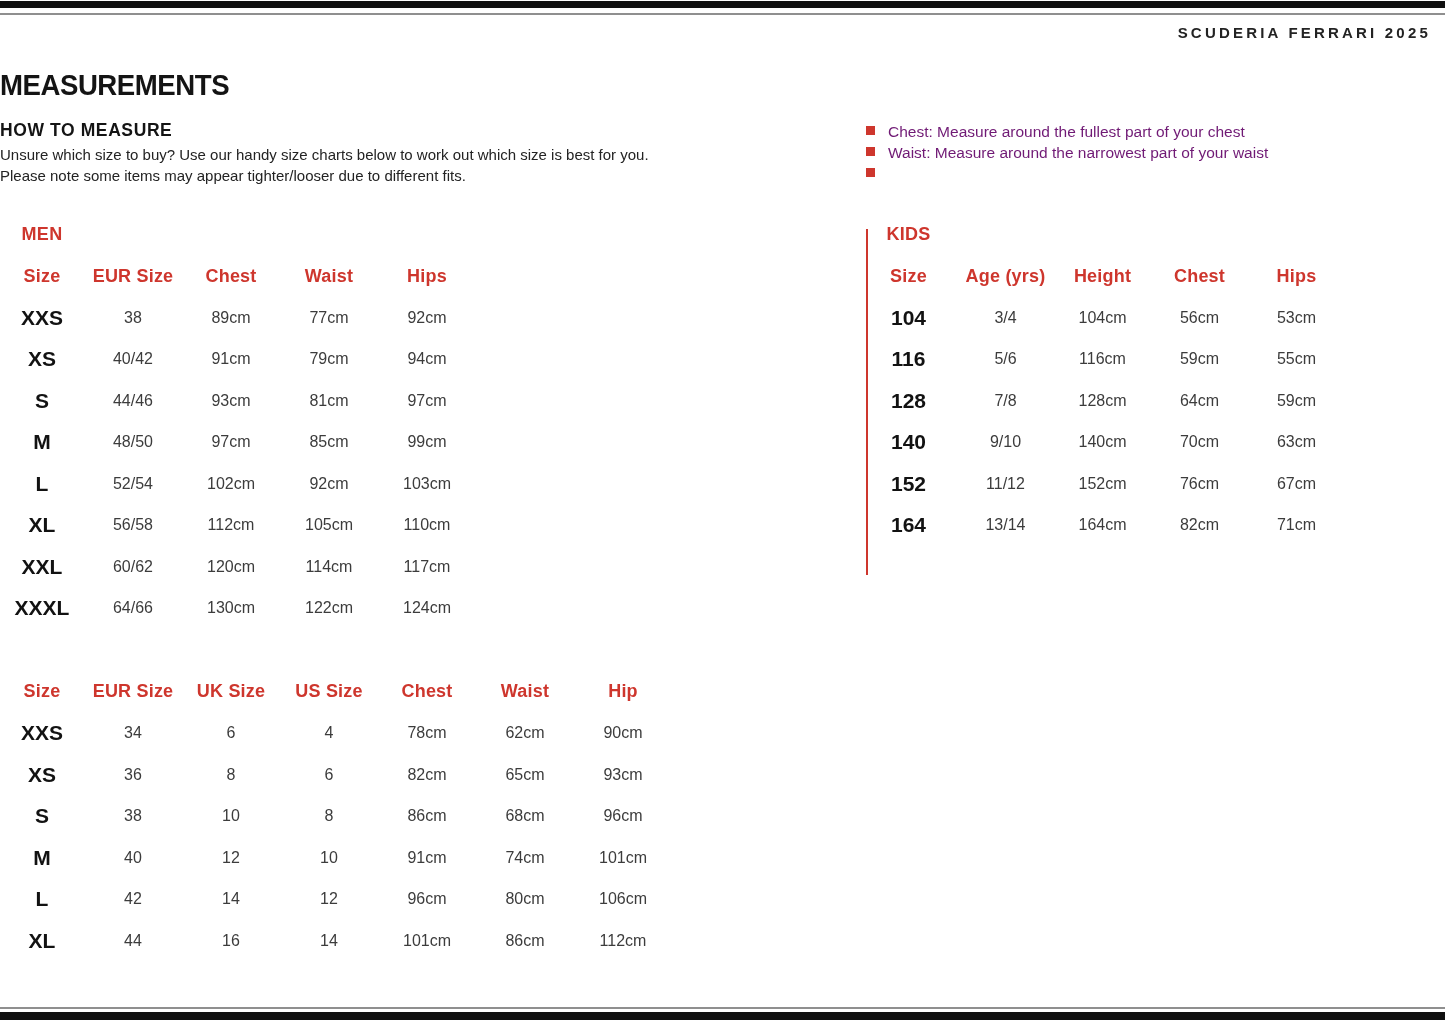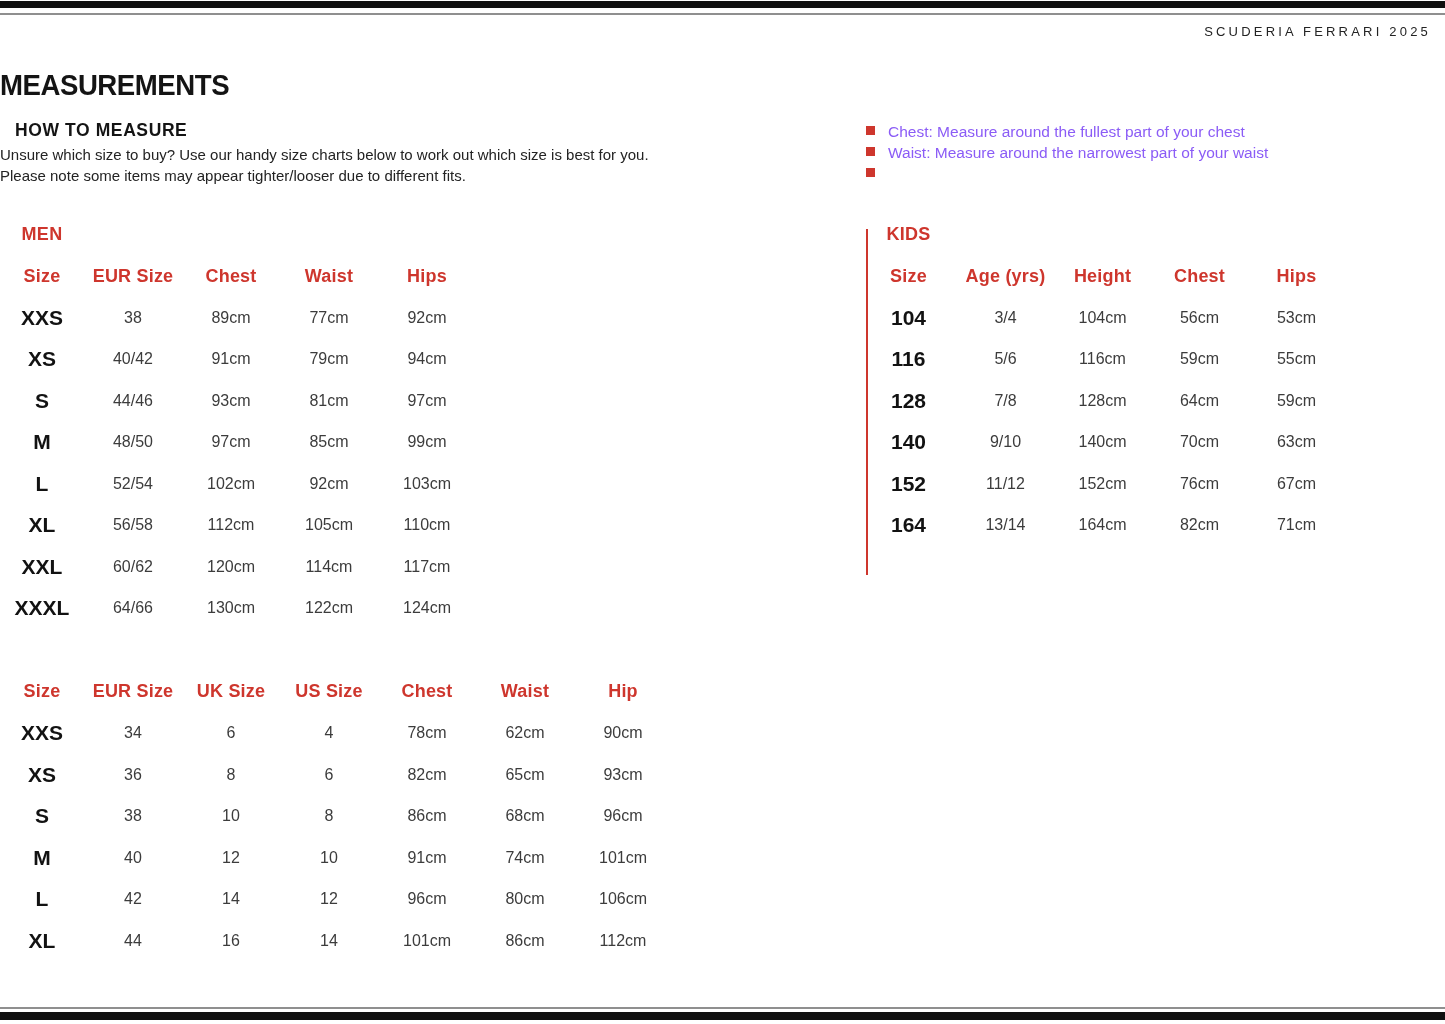--- a/index.html
+++ b/index.html
@@ -19,44 +19,44 @@
     color:var(--ink);
     overflow:hidden;
   }
   .top-bar{position:absolute;left:0;top:1px;width:1445px;height:7px;background:var(--bar);}
   .top-rule{position:absolute;left:0;top:13px;width:1445px;height:2px;background:var(--rule);}
   .bottom-rule{position:absolute;left:0;top:1007px;width:1445px;height:2px;background:var(--rule);}
   .bottom-bar{position:absolute;left:0;top:1012px;width:1445px;height:8px;background:var(--bar);}
 
   .brand{
     position:absolute;top:24px;right:14px;
-    font-size:13px;letter-spacing:3.2px;color:#232323;font-weight:400;
+    font-size:15px;letter-spacing:3.2px;color:#232323;font-weight:700;
     white-space:nowrap;
   }
   .page-title{
     position:absolute;left:0;top:70px;
     font-size:30px;line-height:30px;font-weight:700;color:#141414;
     letter-spacing:-0.5px;
     transform:scaleX(0.92);transform-origin:left center;
     white-space:nowrap;
   }
   .howto{position:absolute;left:0;top:120px;width:780px;}
   .howto-heading{
     font-size:17.5px;font-weight:700;letter-spacing:0.6px;color:#141414;
-    margin-bottom:3px;white-space:nowrap;margin-left:15px;
+    margin-bottom:3px;white-space:nowrap;
   }
   .howto-line{font-size:15px;line-height:21px;color:#232323;white-space:nowrap;}
 
   .tips{position:absolute;left:866px;top:121px;}
   .tip{display:flex;align-items:flex-start;height:21px;}
   .tip-square{
     width:9px;height:9px;background:var(--accent);
     margin-top:5px;margin-right:13px;flex:none;
   }
-  .tip-text{font-size:15.5px;line-height:21px;color:#8b5cf6;white-space:nowrap;}
+  .tip-text{font-size:15.5px;line-height:21px;color:#701a75;white-space:nowrap;}
 
   table.size-table{
     position:absolute;border-collapse:collapse;table-layout:fixed;
   }
   table.size-table td, table.size-table th{
     height:41.5px;padding:0;text-align:center;vertical-align:middle;white-space:nowrap;
   }
   table.size-table th{
     color:var(--accent);font-weight:700;font-size:18px;letter-spacing:0.2px;
   }

